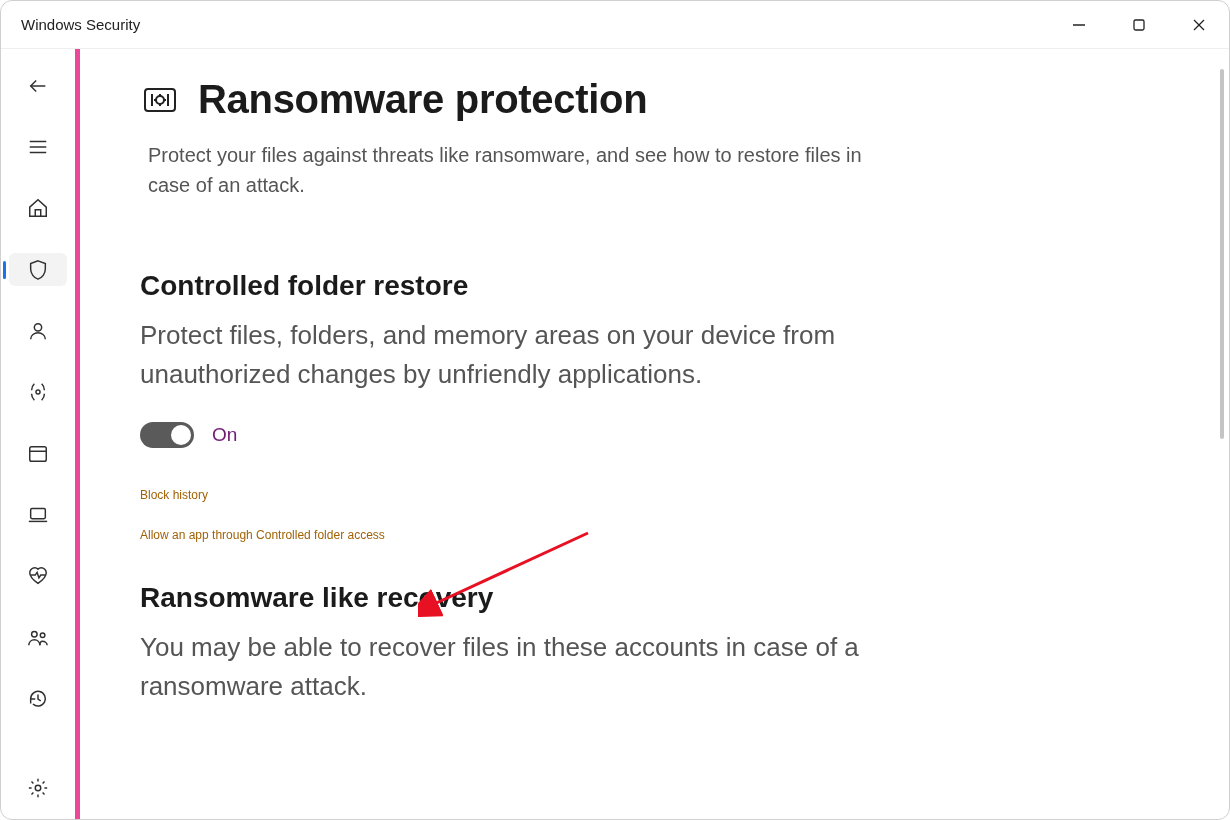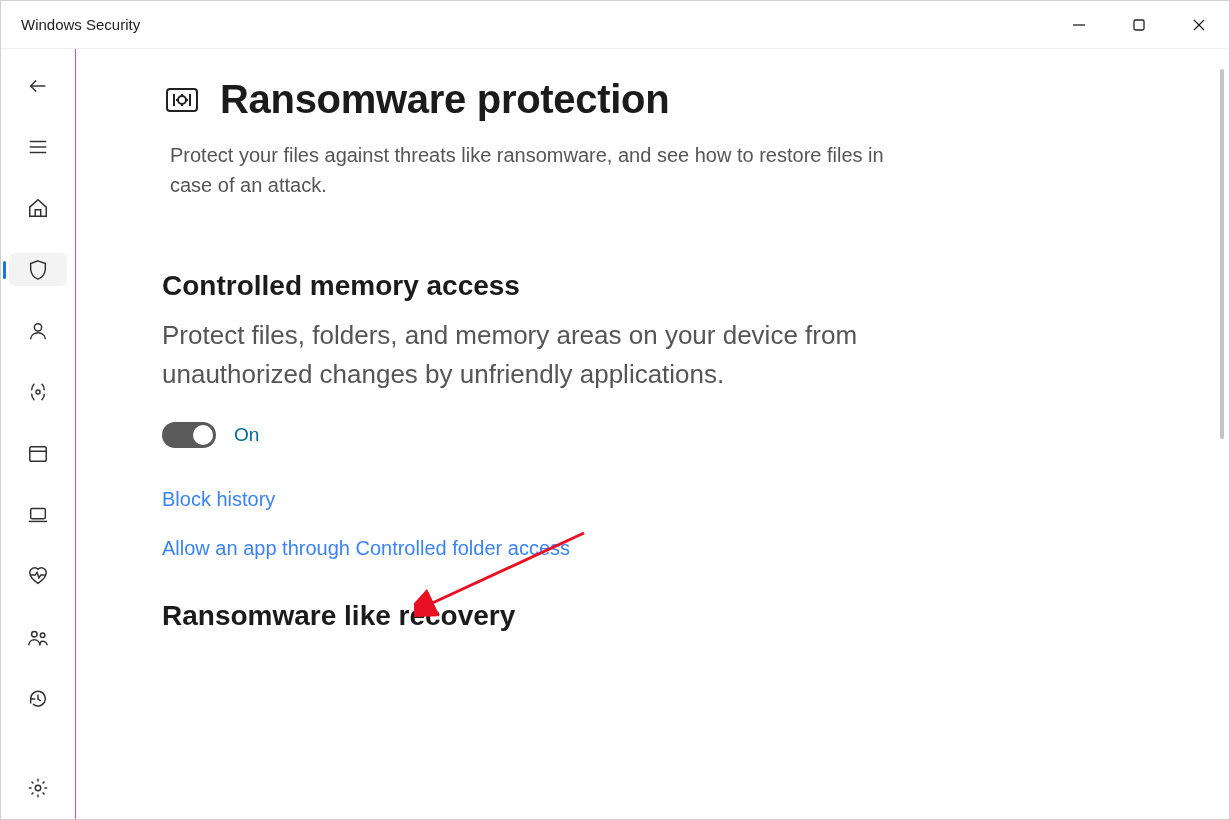--- a/index.html
+++ b/index.html
@@ -1,39 +1,39 @@
 <!DOCTYPE html>
 <html><head>
 <meta charset="utf-8">
 <style>
   * { box-sizing: border-box; margin: 0; padding: 0; }
   html, body { width: 1230px; height: 820px; font-family: "Segoe UI", Arial, sans-serif; background: #fff; color: #1b1b1b; }
-  .window { width: 1230px; height: 820px; border: 1px solid #d0d0d0; border-radius: 0; overflow: hidden; display: flex; flex-direction: column; position: relative; }
+  .window { width: 1230px; height: 820px; border: 1px solid #d0d0d0; border-radius: 12px; overflow: hidden; display: flex; flex-direction: column; position: relative; }
   .titlebar { height: 48px; display: flex; align-items: center; justify-content: space-between; padding: 0 0 0 20px; border-bottom: 1px solid #eee; }
   .titlebar .title { font-size: 15px; color: #222; }
   .win-controls { display: flex; height: 100%; }
   .win-btn { width: 60px; display: flex; align-items: center; justify-content: center; font-size: 16px; color: #222; }
   .body { flex: 1; display: flex; min-height: 0; }
   .sidebar { width: 74px; display: flex; flex-direction: column; align-items: center; padding-top: 20px; gap: 28px; position: relative; }
   .sidebar-item { width: 58px; height: 44px; display: flex; align-items: center; justify-content: center; border-radius: 6px; color: #303030; position: relative; }
   .sidebar-item.selected { background: #f3f3f3; }
   .sidebar-item.selected::before { content:""; position:absolute; left:-6px; top:50%; transform:translateY(-50%); width:3px; height:18px; background:#1a73e8; border-radius:2px; }
   .sidebar-spacer { flex: 1; }
-  .content-wrap { flex: 1; position: relative; border-left: 1px solid #ec4899; overflow: hidden; padding-left: 26px; }
+  .content-wrap { flex: 1; position: relative; border-left: 5px solid #ec4899; overflow: hidden; }
   .content { padding: 28px 60px 40px 60px; height: 100%; overflow-y: auto; }
   .page-header { display: flex; align-items: center; gap: 18px; margin-bottom: 18px; }
   .page-title { font-size: 40px; font-weight: 600; letter-spacing: -0.3px; }
   .page-desc { font-size: 20px; color: #555; line-height: 1.5; max-width: 760px; margin-bottom: 70px; margin-left: 8px; }
   .section-title { font-size: 28px; font-weight: 700; margin-bottom: 14px; }
   .section-desc { font-size: 26px; color: #555; line-height: 1.5; max-width: 760px; margin-bottom: 28px; }
   .toggle-row { display: flex; align-items: center; gap: 18px; margin-bottom: 40px; }
   .toggle { width: 54px; height: 26px; border-radius: 13px; background: #5a5a5a; position: relative; }
   .toggle .knob { position: absolute; right: 3px; top: 3px; width: 20px; height: 20px; background: #fff; border-radius: 50%; }
-  .toggle-label { font-size: 19px; color: #0369a1; }
-  .link-item { font-size: 20px; color: #3b82f6; margin-bottom: 26px; cursor: pointer; }
+  .toggle-label { font-size: 19px; color: #701a75; }
+  .link-item { font-size: 12px; color: #a16207; margin-bottom: 26px; cursor: pointer; }
   .section2 { margin-top: 40px; }
   .scrolltrack { position: absolute; right: 2px; top: 20px; width: 10px; height: 370px; }
   .scrollthumb { width: 4px; height: 100%; background: #c4c4c4; border-radius: 2px; margin: 0 auto; }
   svg { display: block; }
   .arrow-annot { position: absolute; pointer-events: none; }
 </style>
 </head>
 <body>
 
 <div class="window">
@@ -155,35 +155,36 @@
               <line x1="20" y1="24" x2="20" y2="26"></line>
               <line x1="14" y1="20" x2="16" y2="20"></line>
               <line x1="24" y1="20" x2="26" y2="20"></line>
               <line x1="12" y1="14" x2="12" y2="26"></line>
               <line x1="28" y1="14" x2="28" y2="26"></line>
             </svg>
           <h1 class="page-title">Ransomware protection</h1>
         </div>
         <p class="page-desc">Protect your files against threats like ransomware, and see how to restore files in case of an attack.</p>
 
-        <h2 class="section-title">Controlled memory access</h2>
+        <h2 class="section-title">Controlled folder restore</h2>
         <p class="section-desc">Protect files, folders, and memory areas on your device from unauthorized changes by unfriendly applications.</p>
 
         <div class="toggle-row">
           <div class="toggle">
             <div class="knob"></div>
           </div>
           <div class="toggle-label">On</div>
         </div>
 
         <div class="link-item">Block history</div>
         <div class="link-item">Allow an app through Controlled folder access</div>
 
         <div class="section2">
           <h2 class="section-title">Ransomware like recovery</h2>
+          <p class="section-desc">You may be able to recover files in these accounts in case of a ransomware attack.</p>
         </div>
       </div>
 
       <svg class="arrow-annot" style="left:338px; top:478px;" width="180" height="90" viewBox="0 0 180 90">
         <defs>
           <marker id="ah" markerWidth="12" markerHeight="12" refX="2" refY="5" orient="auto">
             <path d="M0 0 L12 5 L0 10 Z" fill="#e81123"></path>
           </marker>
         </defs>
         <line x1="170" y1="6" x2="14" y2="78" stroke="#e81123" stroke-width="3" marker-end="url(#ah)"></line>

